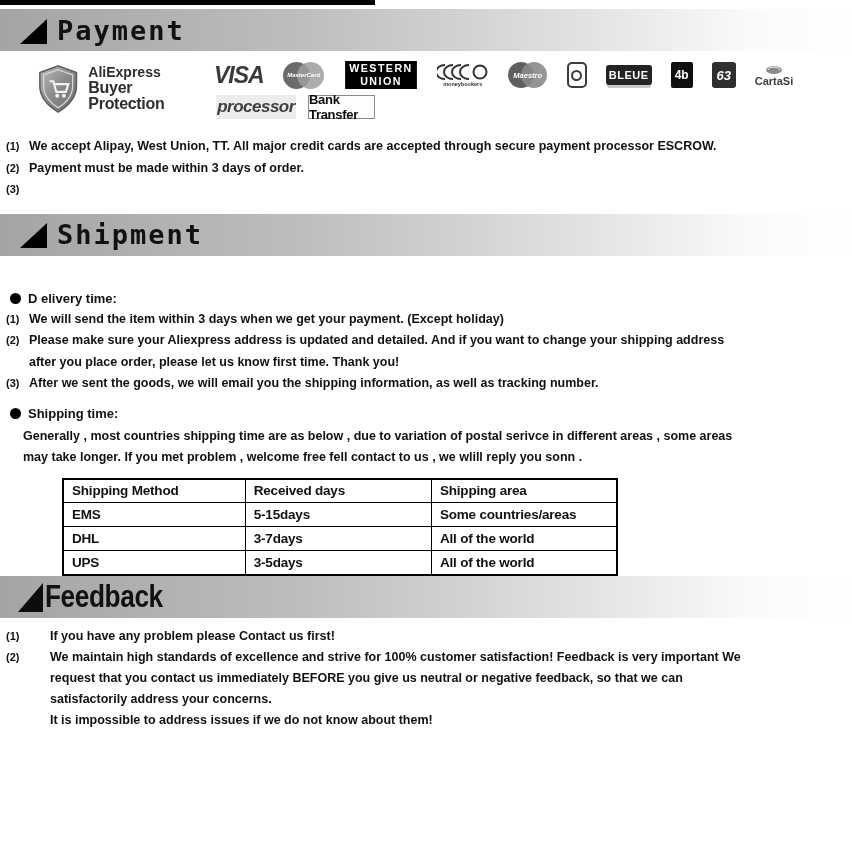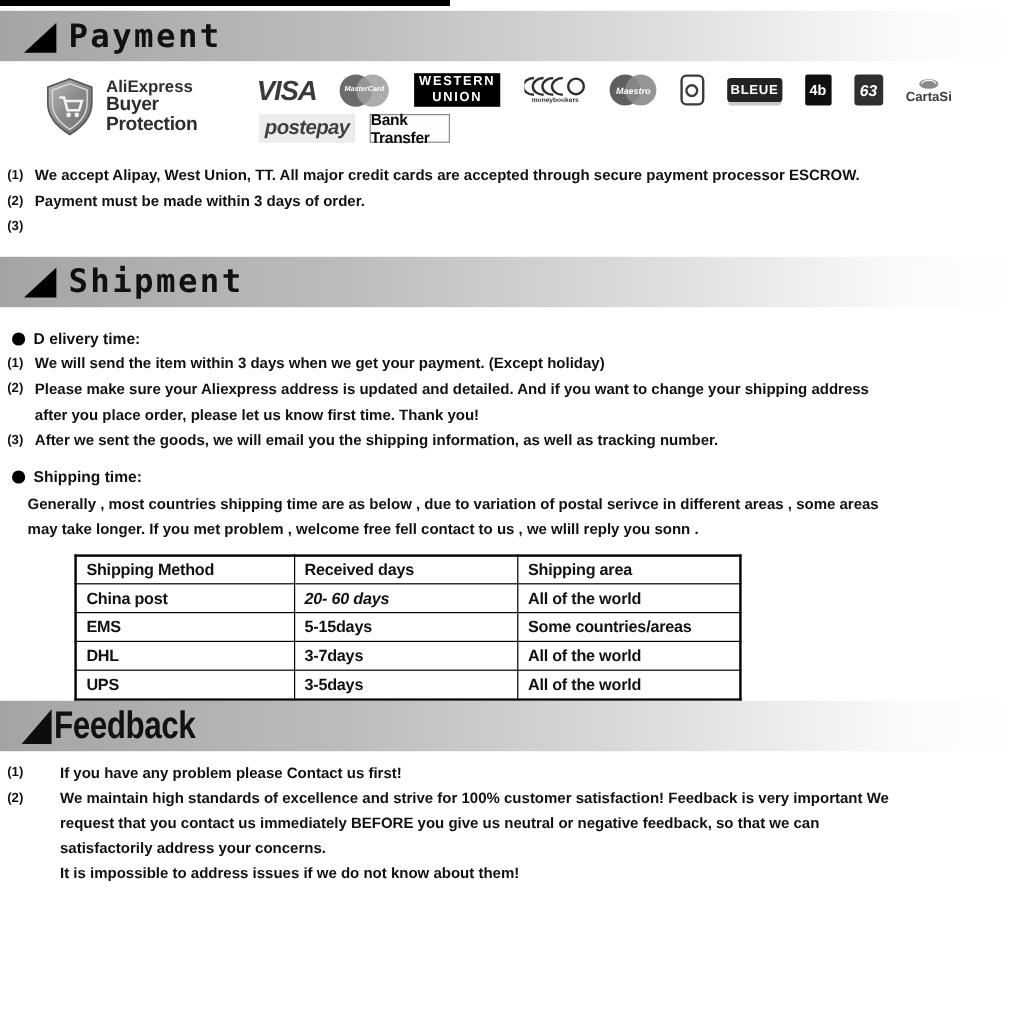--- a/index.html
+++ b/index.html
@@ -88,21 +88,21 @@
   .li .txt { max-width:716px; }
   .numlist.ship { margin-top:0; }
   .numlist.fb { margin-top:8px; }
   .numlist.fb .li { line-height:21px; }
   .numlist.fb .li .num { width:15px; }
   .numlist.fb .li .txt { max-width:733px;padding-left:35px; }
 
   .bullet-line { display:flex; align-items:flex-start; line-height:21px; font-weight:bold; font-size:13px; }
   .bullet { flex:none; width:11px; height:11px; border-radius:50%; background:#000; margin:5px 0 0 10px; }
   .bullet-title { margin-left:7px; }
-  .delivery-block { margin-top:16px; }
+  .delivery-block { margin-top:32px; }
   .shipping-block { margin-top:8px; }
   .ship-par { margin:2px 0 0 23px; max-width:712px; font-weight:bold; font-size:12.5px; line-height:21.5px; }
 
   
   .ship-table { border-collapse:collapse; margin:9px 0 0 62px; width:556px;
                 border:2px solid #000; }
   .ship-table th, .ship-table td {
     border:1px solid #000; text-align:left; font-weight:bold; font-size:13.5px;
     height:24px; padding:1px 8px; letter-spacing:-0.2px;
   }
@@ -180,21 +180,21 @@
         <span class="k63">63</span>
         <span class="cartasi">
           <svg width="20" height="10" viewBox="0 0 20 10">
             <ellipse cx="10" cy="5" rx="8" ry="4" fill="#8a8a8a"></ellipse>
             <path d="M4 5 a6 3 0 0 1 12 0" fill="none" stroke="#fff" stroke-width="1"></path>
           </svg>
           <span class="cartasi-label">CartaSi</span>
         </span>
       </div>
       <div class="cards-row2">
-        <span class="postepay">postepay</span>
+        <span class="postepay">processor</span>
         <span class="bank">Bank Transfer</span>
       </div>
     </div>
   </div>
 
   <div class="numlist pay">
     <div class="li">
       <span class="num">(1)</span>
       <span class="txt">We accept Alipay, West Union, TT. All major credit cards are accepted through secure payment processor ESCROW.</span>
     </div>
@@ -249,25 +249,20 @@
       </colgroup>
     <thead>
       <tr>
         <th>Shipping Method</th>
         <th>Received days</th>
         <th>Shipping area</th>
       </tr>
     </thead>
     <tbody>
       <tr>
-        <td>China post</td>
-        <td class="rd-italic">20- 60 days</td>
-        <td>All of the world</td>
-      </tr>
-      <tr>
         <td>EMS</td>
         <td>5-15days</td>
         <td>Some countries/areas</td>
       </tr>
       <tr>
         <td>DHL</td>
         <td>3-7days</td>
         <td>All of the world</td>
       </tr>
       <tr>

